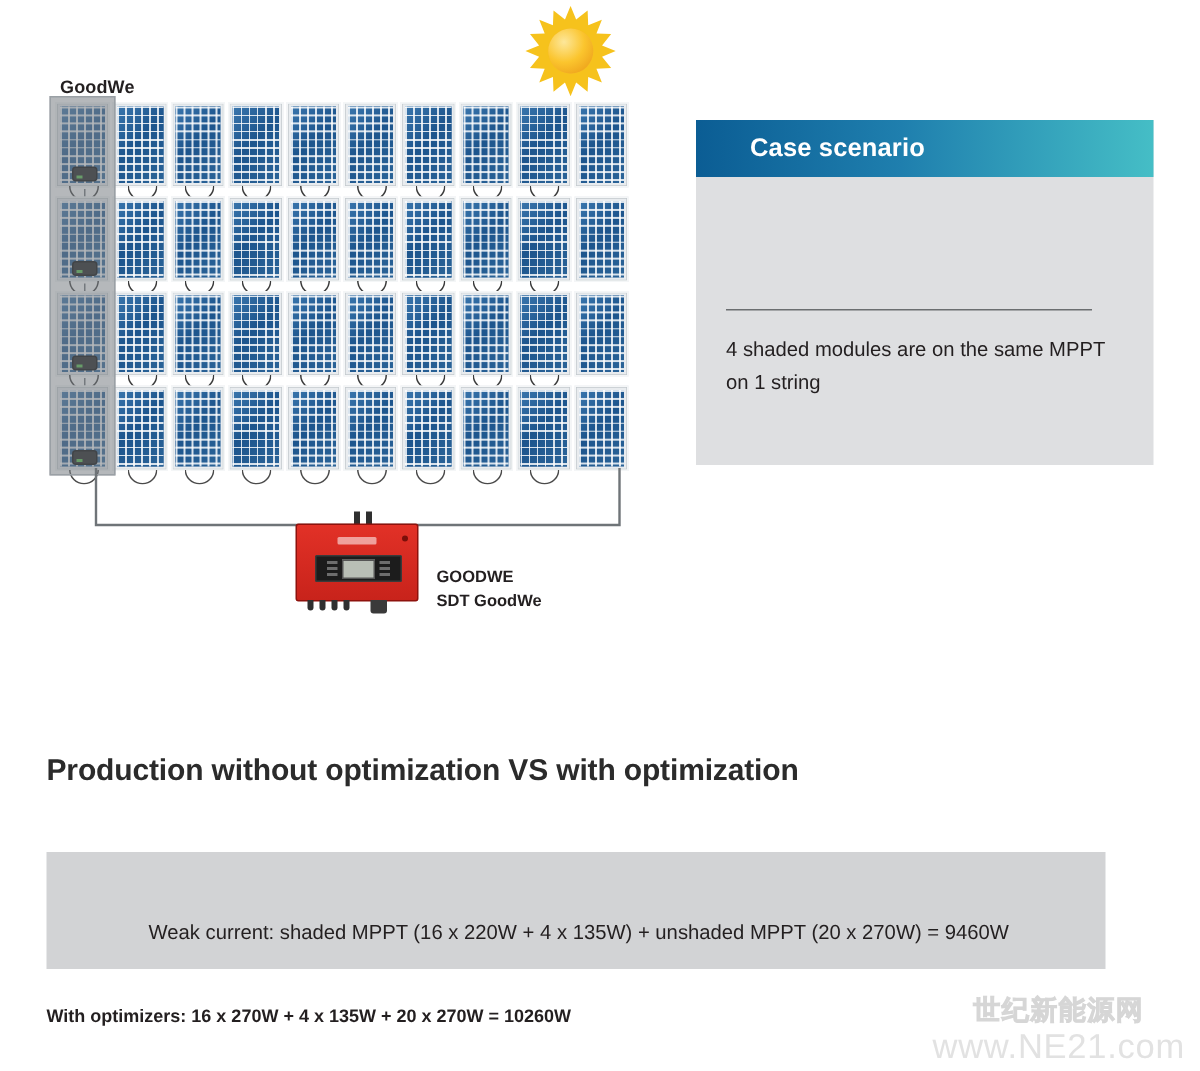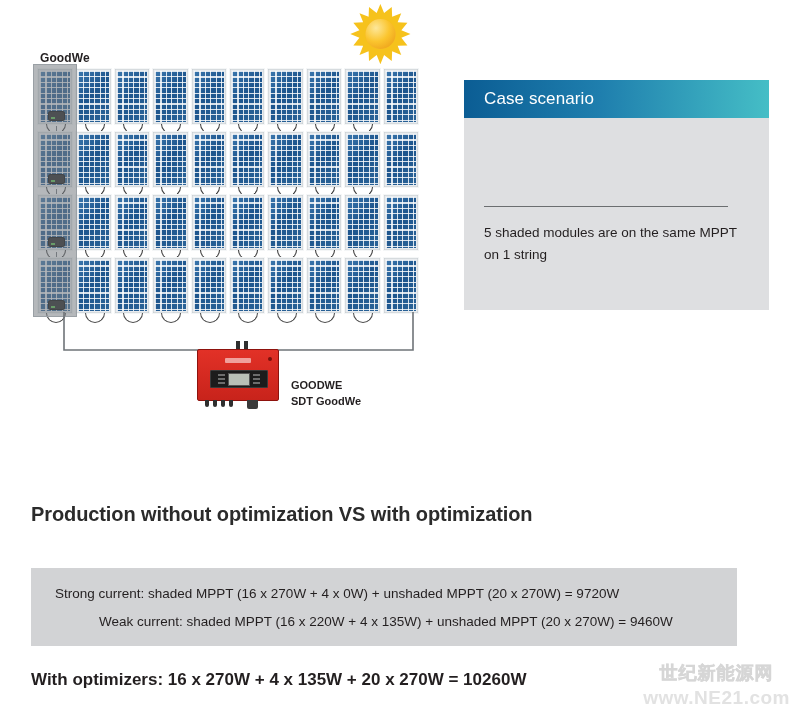--- a/index.html
+++ b/index.html
@@ -110,21 +110,21 @@
   #case-card{
     position:absolute;left:464px;top:80px;width:305px;height:230px;
     background:#dedfe1;
   }
   #case-header{
     position:absolute;left:0;top:0;width:100%;height:38px;
     background:linear-gradient(90deg,#0b5d94 0%,#1f7fae 45%,#45bec6 100%);
     display:flex;align-items:center;
   }
   #case-header-title{
-    color:#ffffff;font-size:17px;font-weight:400;padding-left:20px;letter-spacing:.1px;
+    color:#ffffff;font-size:17px;font-weight:700;padding-left:36px;letter-spacing:.1px;
   }
   #case-headline{
     position:absolute;left:20px;top:52px;width:262px;
     font-size:16.5px;font-weight:700;line-height:26px;color:#231f20;
   }
   #case-divider{
     position:absolute;left:20px;top:126px;width:244px;height:1px;background:#6b6e70;
   }
   #case-note{
     position:absolute;left:20px;top:142px;width:258px;
@@ -140,31 +140,31 @@
     position:absolute;left:31px;top:568px;width:706px;height:78px;
     background:#d2d3d5;
   }
   .comparison-line{
     position:absolute;left:24px;font-size:13.5px;color:#231f20;white-space:nowrap;
   }
   .comparison-line.l0{top:18px;}
   .comparison-line.l1{top:46px;margin-left:44px;}
   #optimizer-line{
     position:absolute;left:31px;top:670px;
-    font-size:17px;font-weight:700;color:#231f20;white-space:nowrap;
+    font-size:12px;font-weight:700;color:#231f20;white-space:nowrap;
   }
 
   
   #watermark{
     position:absolute;right:10px;bottom:6px;text-align:center;
     color:#e2e2e2;pointer-events:none;user-select:none;
   }
   #watermark .cn{font-size:18px;font-weight:700;letter-spacing:1px;line-height:27px;
     -webkit-text-stroke:.6px #d6d6d6;}
-  #watermark .en{font-size:19px;font-weight:700;letter-spacing:.5px;line-height:21px;text-align:right;}
+  #watermark .en{font-size:23px;font-weight:400;letter-spacing:.5px;line-height:21px;text-align:right;}
 </style>
 </head>
 <body>
 
 <svg id="sun-icon" viewBox="0 0 62 62" style="left:350px;">
   <g>
     <path d="M31 2 L34.8 11.3 L42.6 5.1 L43 15.1 L52.3 11.4 L48.6 20.7 L58.6 21.1 L52.4 28.9
              L61.7 32.7 L52.4 36.5 L58.6 44.3 L48.6 44.7 L52.3 54 L43 50.3 L42.6 60.3
              L34.8 54.1 L31 63.4 L27.2 54.1 L19.4 60.3 L19 50.3 L9.7 54 L13.4 44.7
              L3.4 44.3 L9.6 36.5 L0.3 32.7 L9.6 28.9 L3.4 21.1 L13.4 20.7 L9.7 11.4
@@ -397,27 +397,26 @@
 <div id="inverter-label">
   <div>GOODWE</div>
   <div>SDT GoodWe</div>
 </div>
 
 <div id="case-card">
   <div id="case-header">
     <span id="case-header-title">Case scenario</span>
   </div>
   <div id="case-divider"></div>
-  <div id="case-note">5 shaded modules are on the same MPPT on 1 string</div>
+  <div id="case-note">4 shaded modules are on the same MPPT on 1 string</div>
 </div>
 
 <div id="production-heading">Production without optimization VS with optimization</div>
 
 <div id="comparison-box">
-  <div class="comparison-line l0">Strong current: shaded MPPT (16 x 270W + 4 x 0W) + unshaded MPPT (20 x 270W) = 9720W</div>
   <div class="comparison-line l1">Weak current: shaded MPPT (16 x 220W + 4 x 135W) + unshaded MPPT (20 x 270W) = 9460W</div>
 </div>
 
 <div id="optimizer-line">With optimizers: 16 x 270W + 4 x 135W + 20 x 270W = 10260W</div>
 
 <div id="watermark">
   <div class="cn">世纪新能源网</div>
   <div class="en">www.NE21.com</div>
 </div>
 

